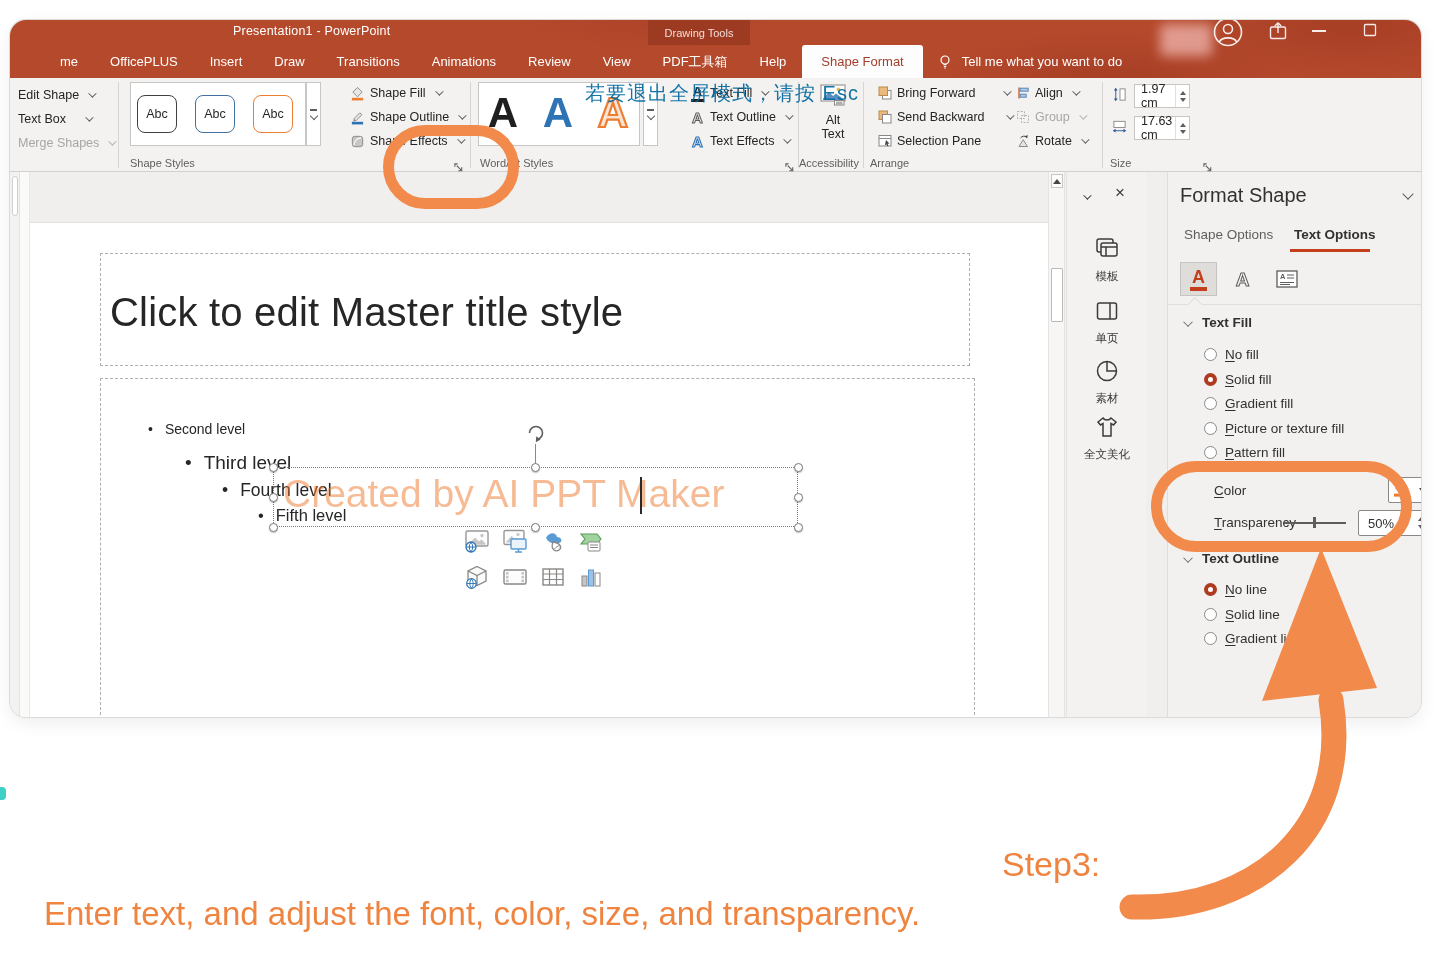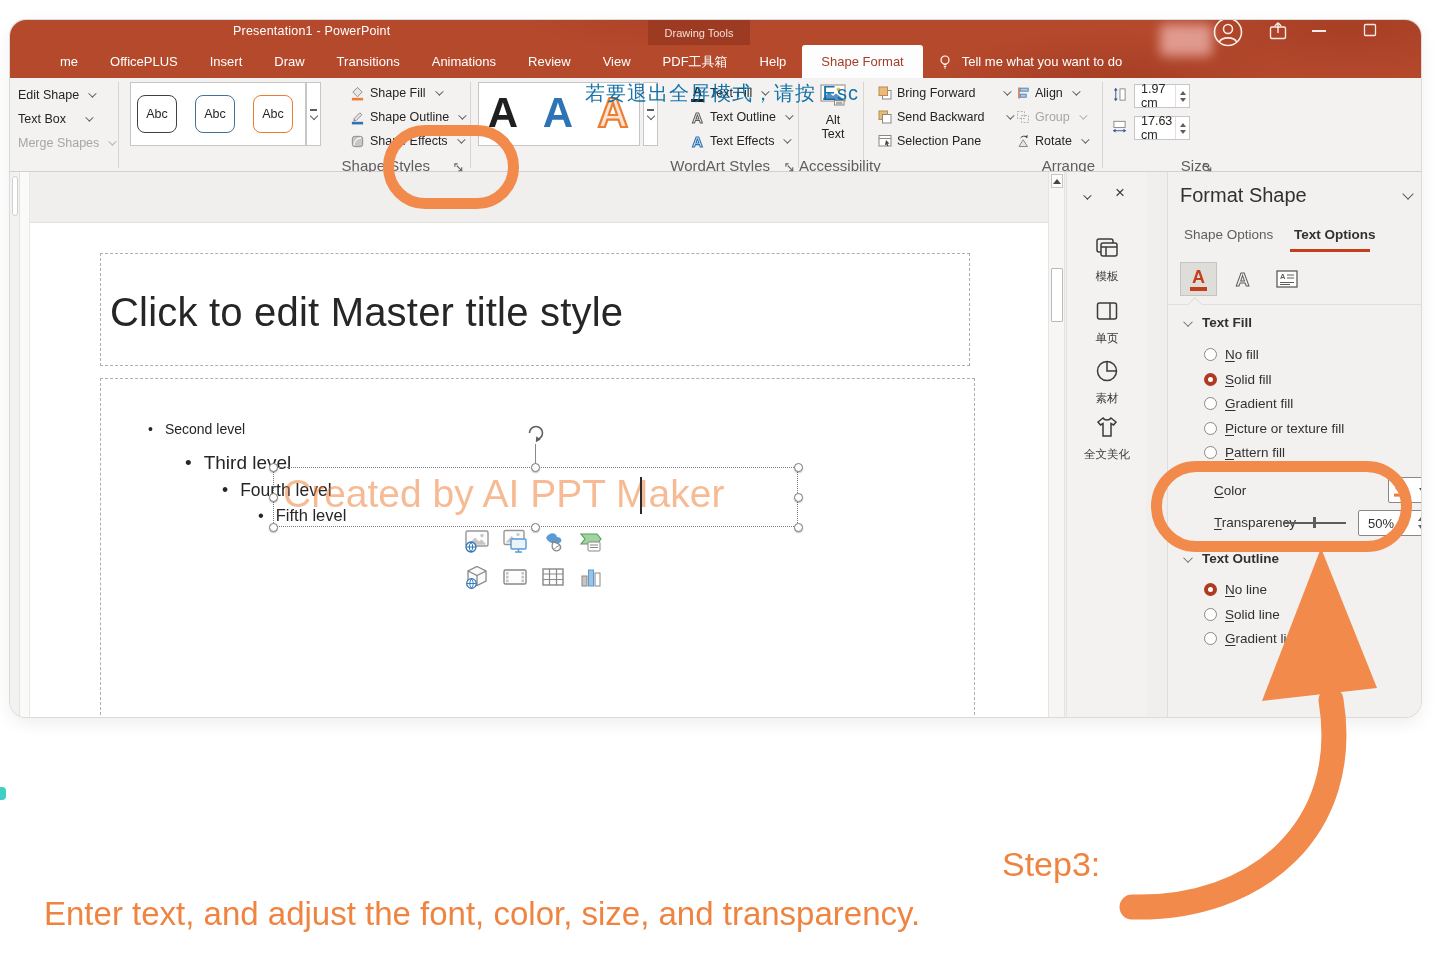--- a/index.html
+++ b/index.html
@@ -35,21 +35,21 @@
   
   #ribbon { position:absolute; left:0; top:58px; right:0; height:94px; background:#f3f2f1;
     border-bottom:1px solid #d2d0ce; }
   .vsep { position:absolute; top:4px; height:86px; width:1px; background:#d8d6d4; }
   .rtxt { font-size:12.5px; color:#252423; white-space:nowrap; }
   .rbtn { position:absolute; display:flex; align-items:center; gap:5px; height:20px; }
   .disabled, .disabled .rtxt { color:#a8a6a4 !important; }
   .chev { width:6px; height:6px; border-right:1.4px solid #5f5d5b; border-bottom:1.4px solid #5f5d5b;
     transform:rotate(45deg) translateY(-2px); display:inline-block; margin-left:4px; flex:0 0 auto; }
   .chev.lite { border-color:#b3b1af; }
-  .grouplabel { position:absolute; top:79px; font-size:15px; color:#605e5c; text-align:right; }
+  .grouplabel { position:absolute; top:79px; font-size:11px; color:#605e5c; text-align:left; }
   .launcher { position:absolute; top:81px; cursor:pointer; }
 
   .gallery { position:absolute; background:#fff; border:1px solid #c8c6c4; }
   .abc-btn { position:absolute; width:40px; height:38px; border-radius:8px; background:#fff;
     font-size:12.5px; display:flex; align-items:center; justify-content:center; color:#262626; }
   .gal-more { position:absolute; width:15px; background:#fff; border:1px solid #c8c6c4;
     display:flex; align-items:center; justify-content:center; flex-direction:column; }
   .morebar { width:7px; height:1.4px; background:#5f5d5b; margin-bottom:2px; }
   .wa-letter { position:absolute; top:64px; width:34px; height:60px; line-height:58px; text-align:center;
     font-size:42px; font-weight:700; }

